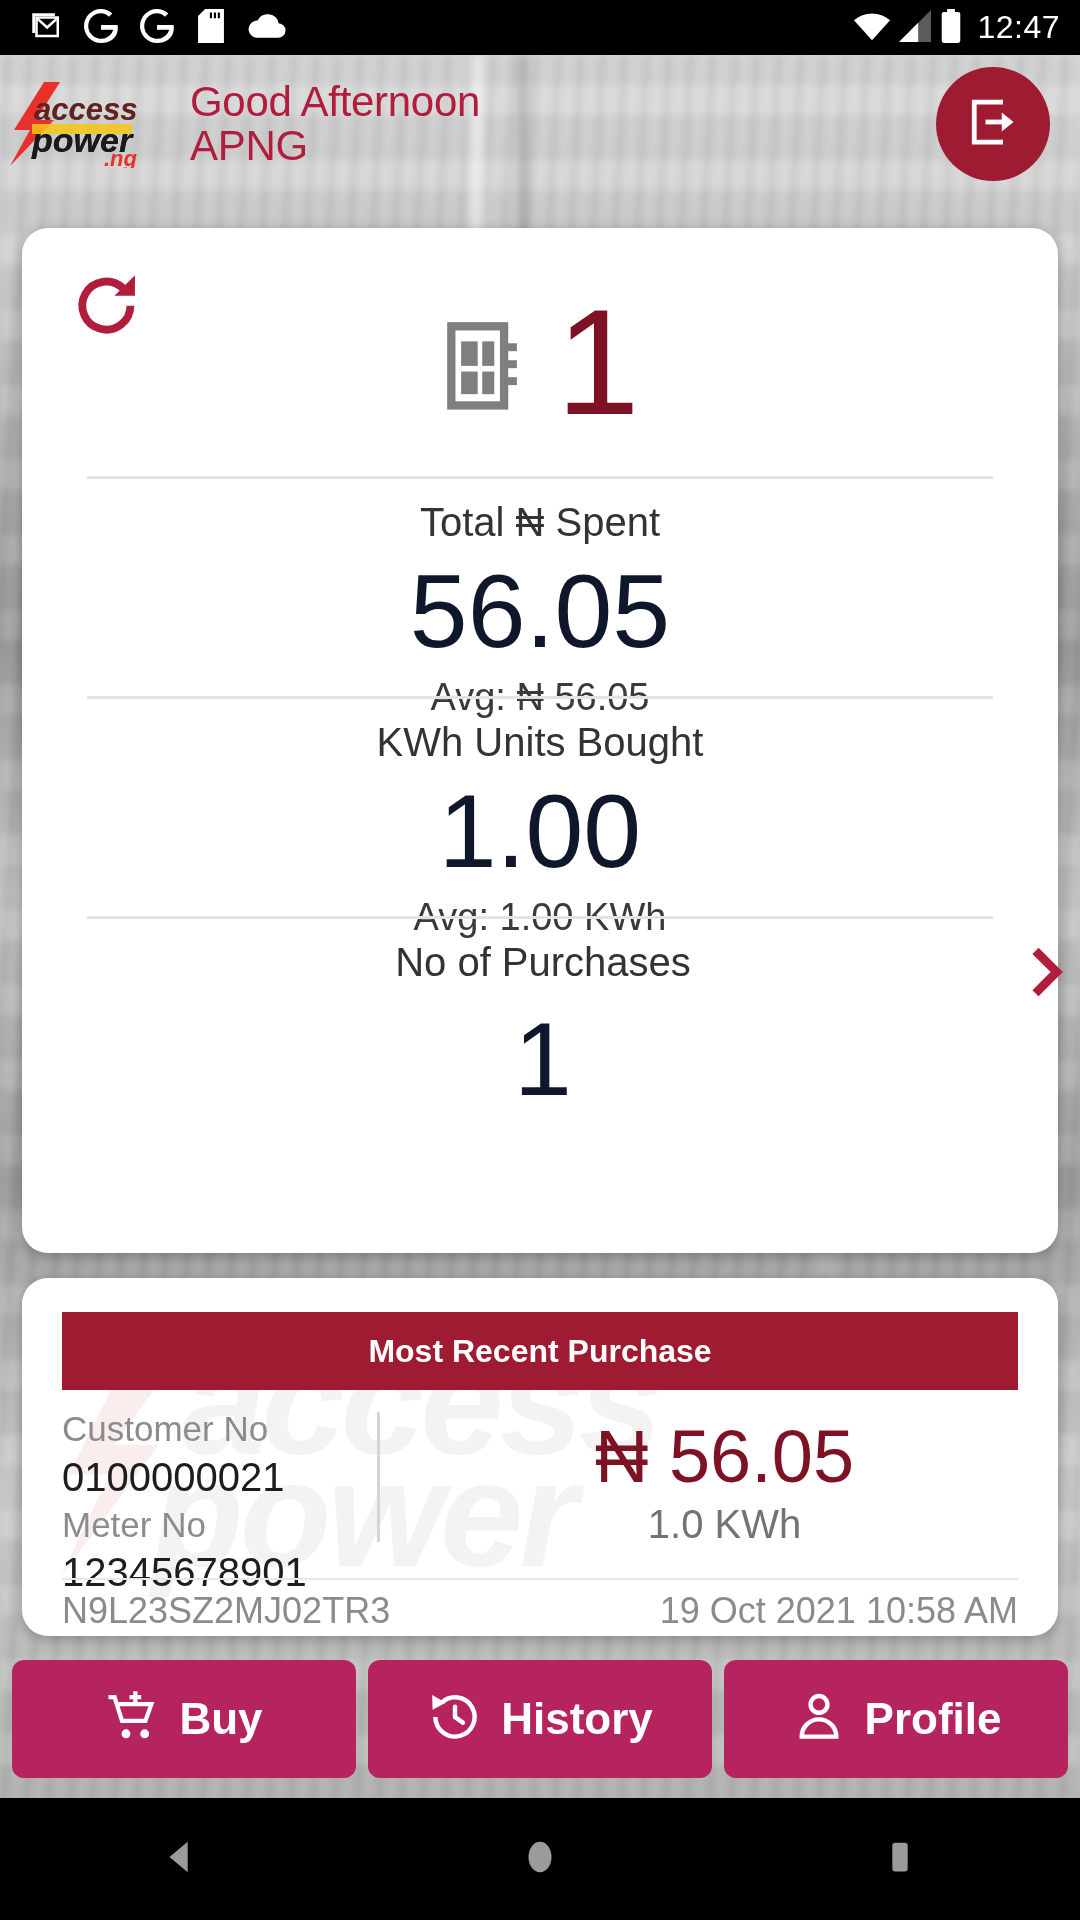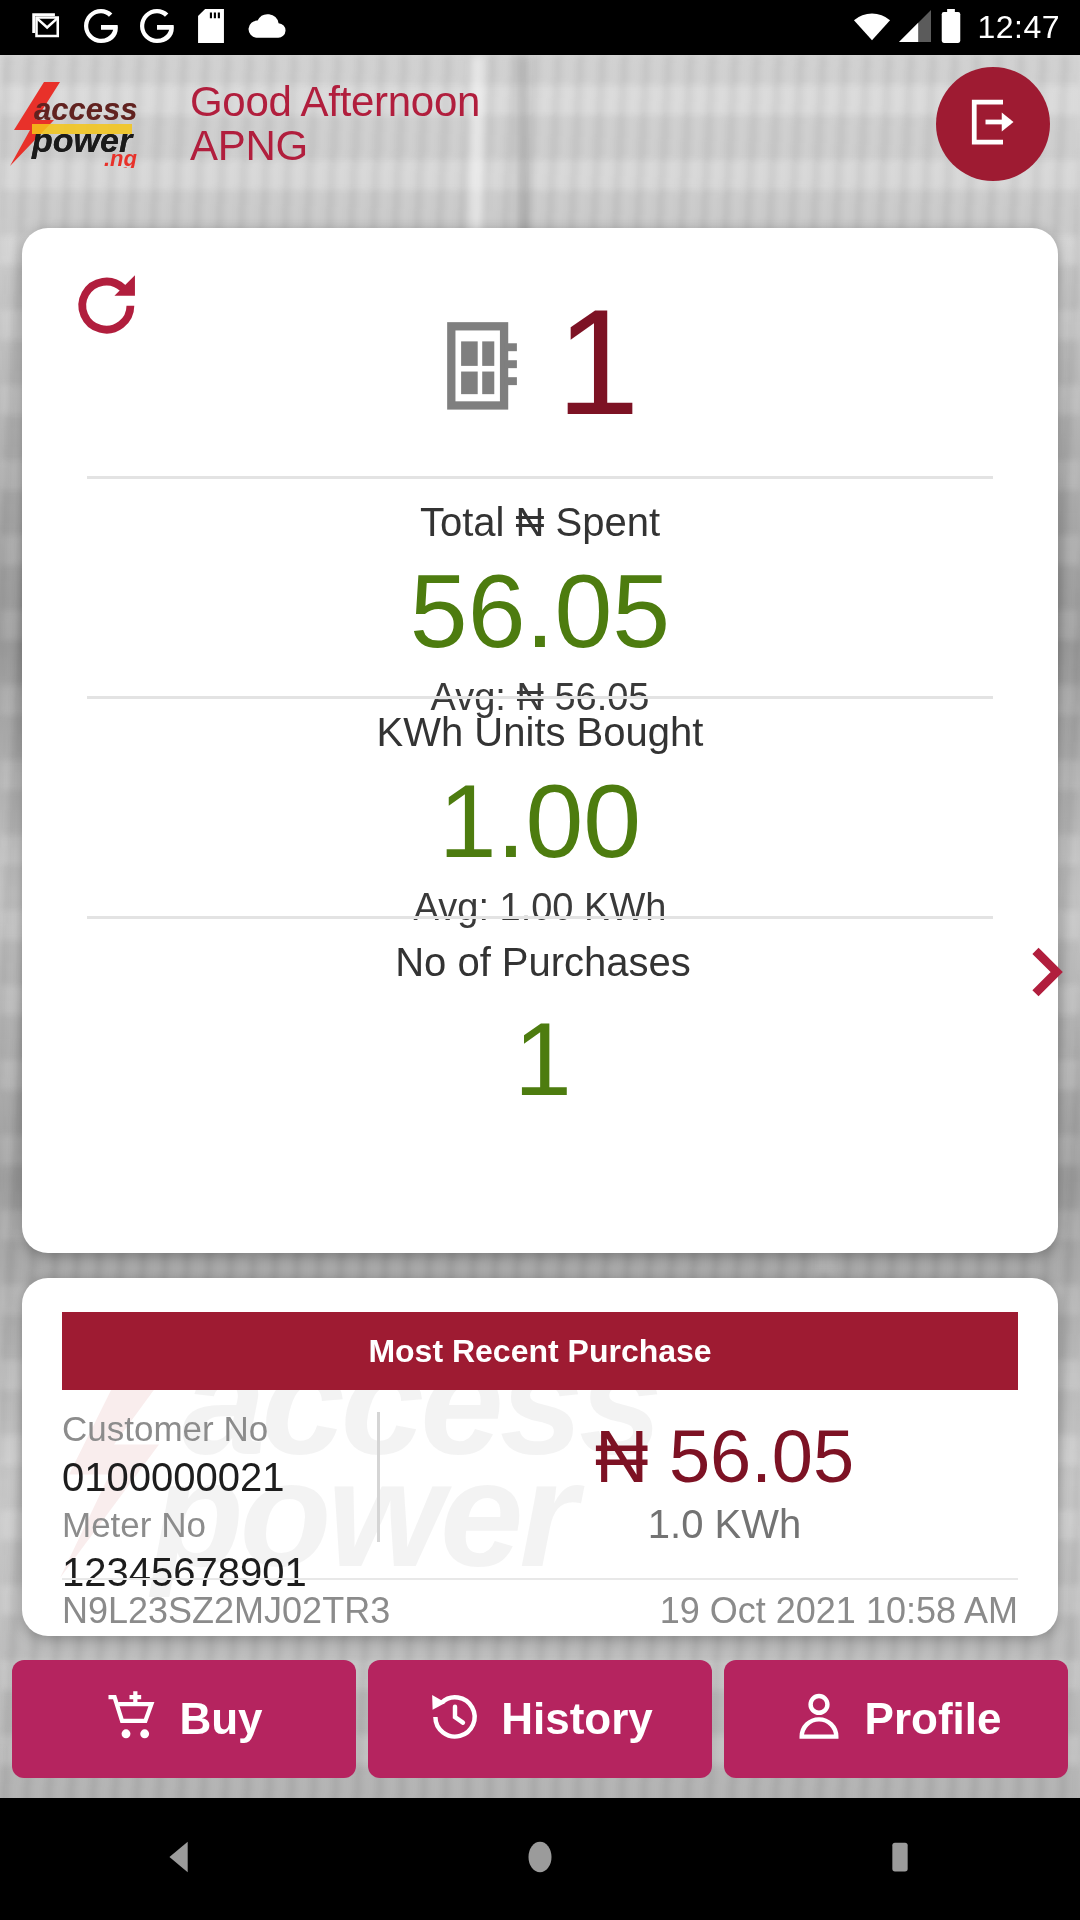--- a/index.html
+++ b/index.html
@@ -72,21 +72,21 @@
     display:flex; align-items:center; justify-content:center; gap:18px;
   }
   .meter-count{
     color:#7d1224; font-size:150px; line-height:1;
     font-family:"Liberation Sans", sans-serif; font-weight:400;
     position:relative; top:-4px;
   }
   .divider{ position:absolute; left:65px; width:906px; height:3px; background:#e3e3e3; }
   .stat{ position:absolute; left:0; width:100%; text-align:center; }
   .stat .label{ font-size:40px; color:#333; font-family:"Liberation Sans", sans-serif; }
-  .stat .value{ font-size:104px; color:#4d7c0f; line-height:1.05; font-family:"Liberation Sans", sans-serif; }
+  .stat .value{ font-size:104px; color:#0f172a; line-height:1.05; font-family:"Liberation Sans", sans-serif; }
   .stat .avg{ font-size:38px; color:#3a3a3a; font-family:"Liberation Sans", sans-serif; }
   .chev{ position:absolute; right:-18px; top:715px; }
 
   
   .recent-card{ left:22px; top:1278px; width:1036px; height:358px; overflow:hidden; }
   .rc-watermark{
     position:absolute; inset:0; overflow:hidden; pointer-events:none;
   }
   .wm-text{
     position:absolute; font-family:"Liberation Sans", sans-serif; font-weight:700;
@@ -259,21 +259,21 @@
     <div class="divider" style="top:248px;"></div>
 
     <div class="stat" style="top:272px;">
       <div class="label">Total ₦ Spent</div>
       <div class="value" style="margin-top:12px;">56.05</div>
       <div class="avg" style="margin-top:10px;">Avg:  ₦ 56.05</div>
     </div>
 
     <div class="divider" style="top:468px;"></div>
 
-    <div class="stat" style="top:482px;">
+    <div class="stat" style="top:492px;">
       <div class="label">KWh Units Bought</div>
       <div class="value" style="margin-top:12px;">1.00</div>
       <div class="avg" style="margin-top:10px;">Avg:  1.00 KWh</div>
     </div>
 
     <div class="divider" style="top:688px;"></div>
 
     <div class="stat" style="top:712px;padding-left:6px;">
       <div class="label">No of Purchases</div>
       <div class="value" style="margin-top:20px;">1</div>

